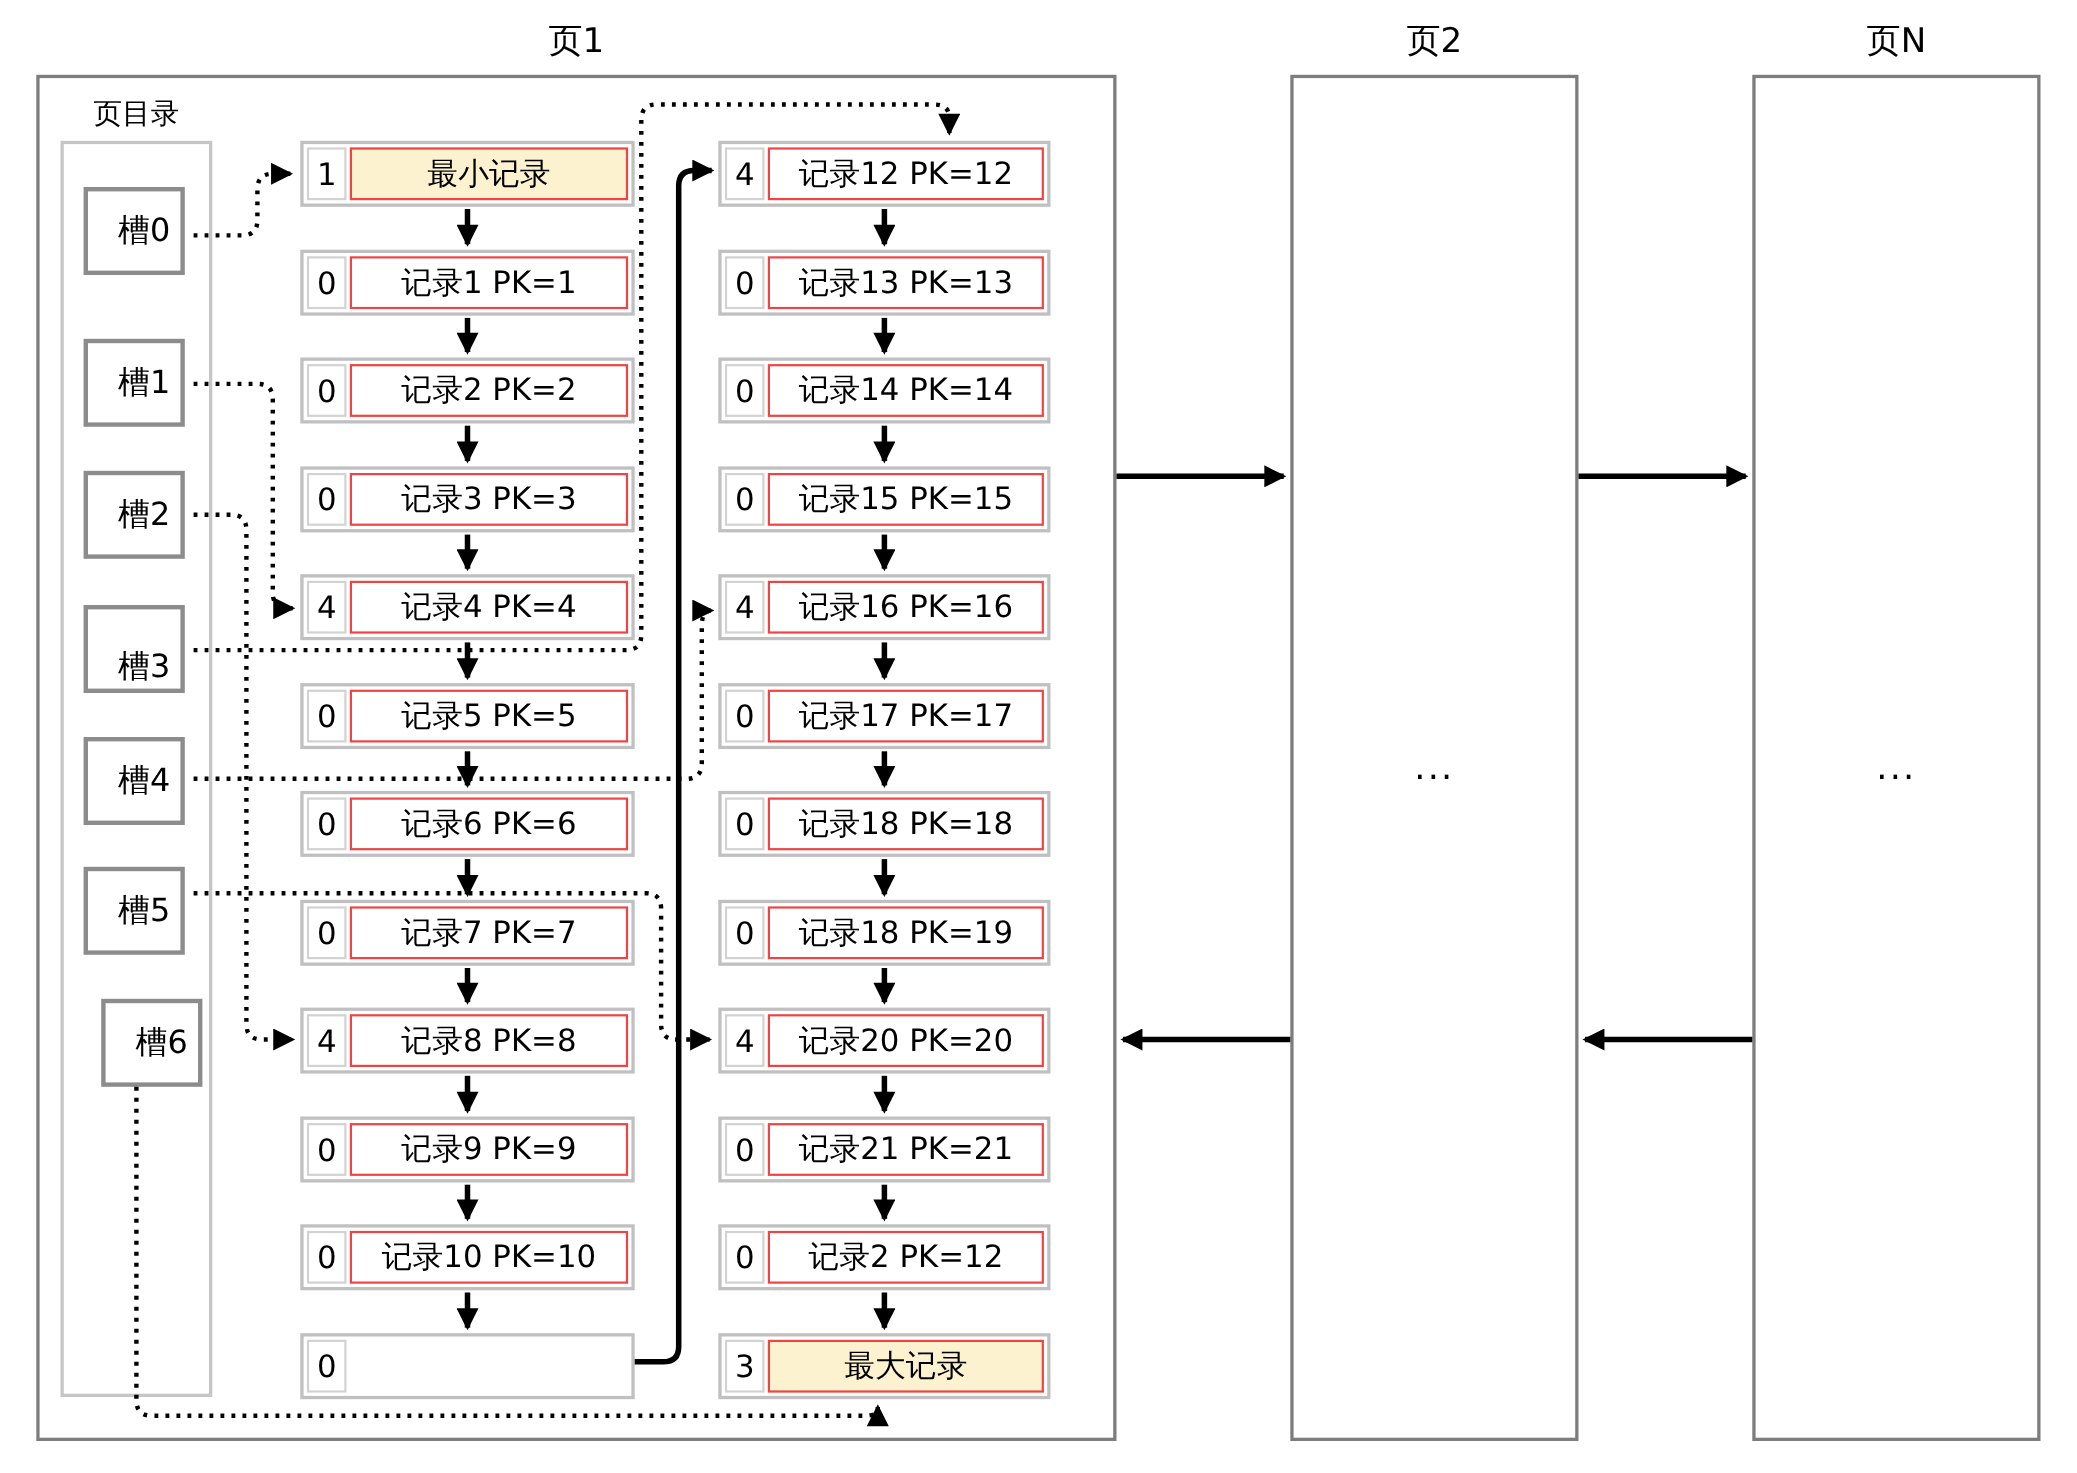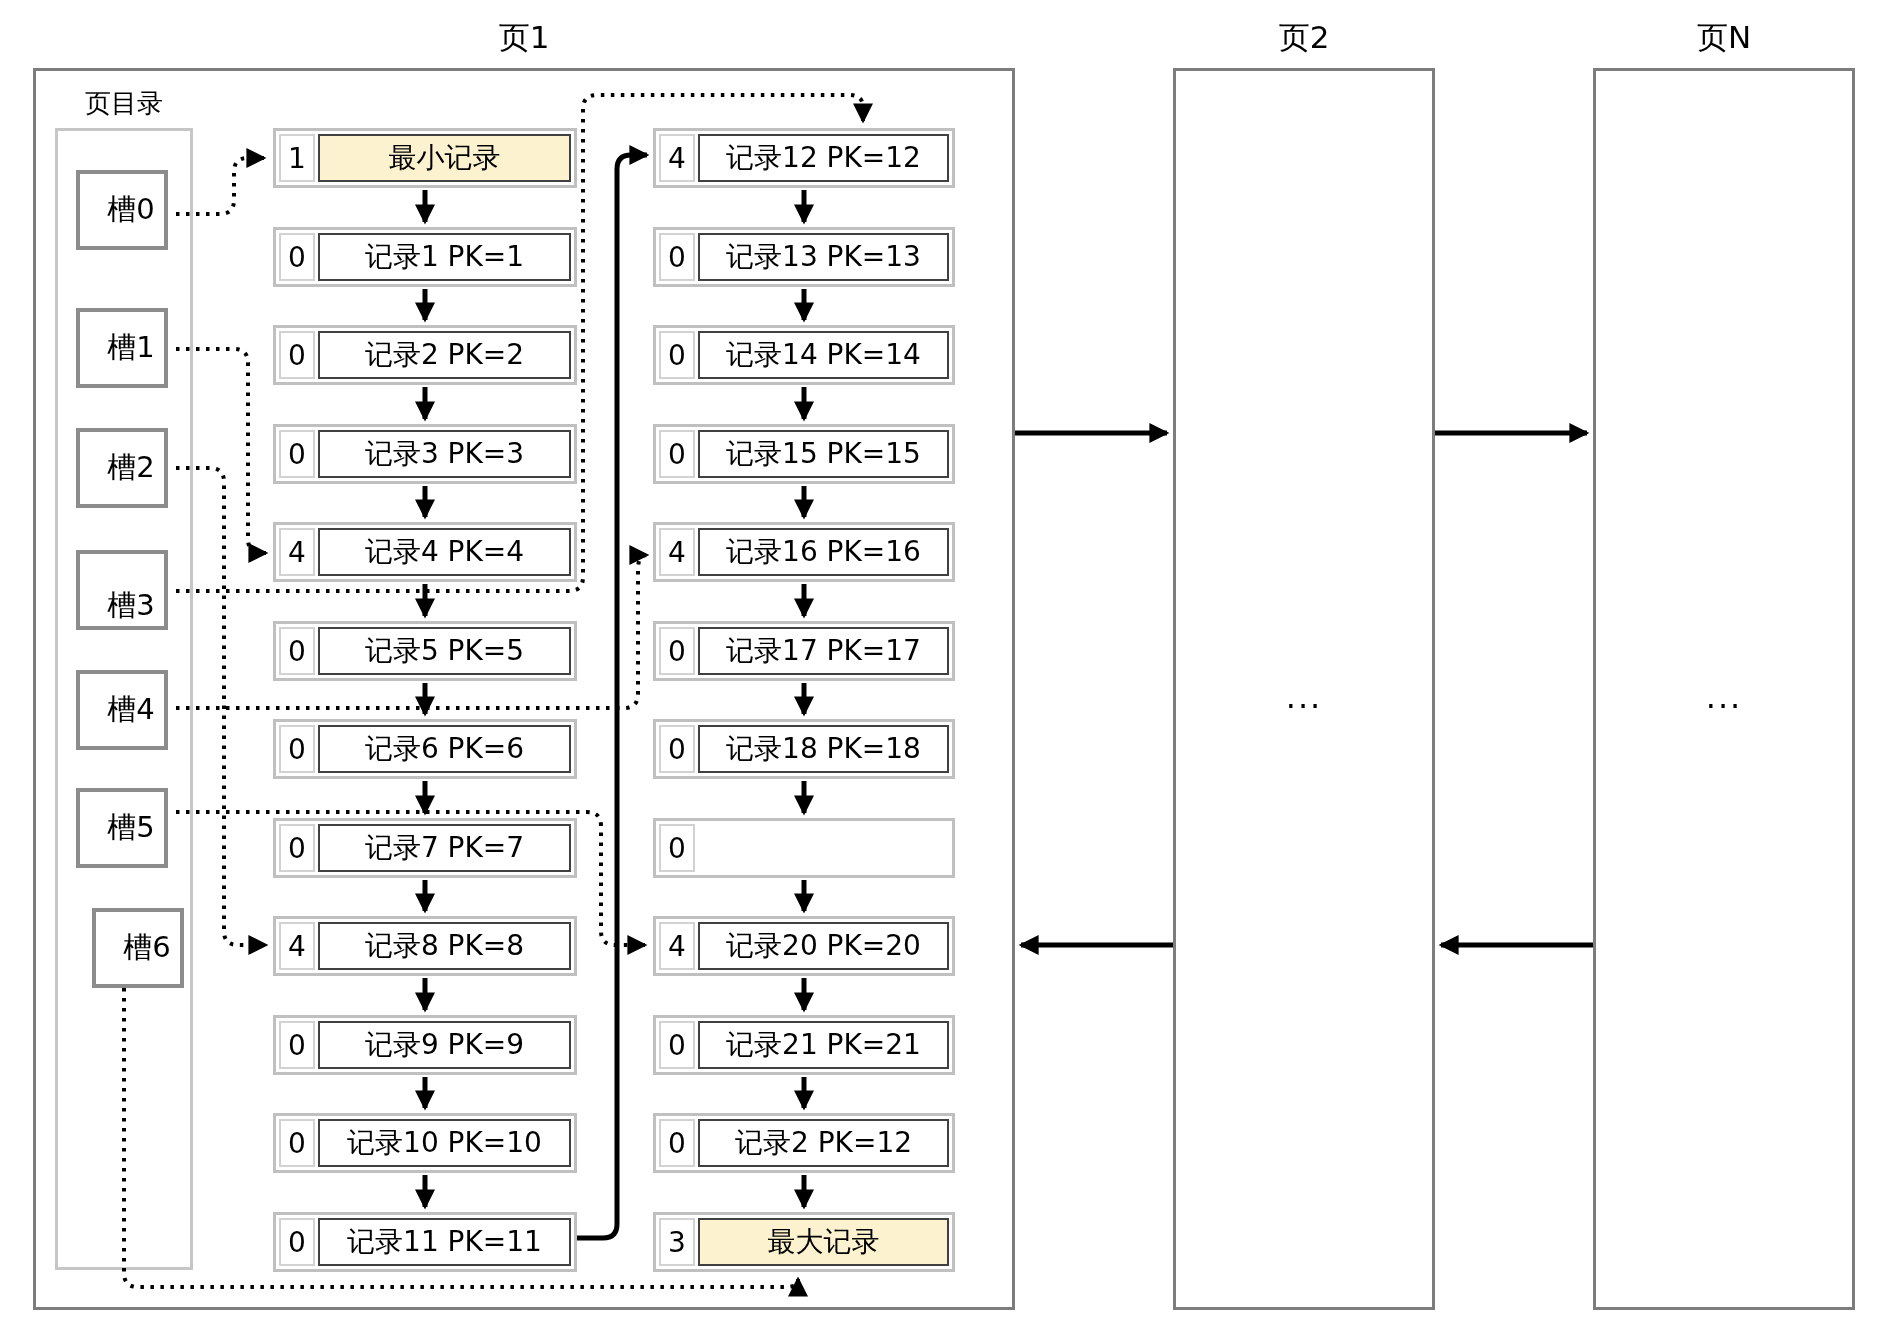--- a/index.html
+++ b/index.html
@@ -9,21 +9,21 @@
   .page-title{position:absolute;text-align:center;font-size:31px;line-height:36px;}
   .dots{position:absolute;font-size:32px;letter-spacing:2px;text-align:center;}
   .dirbox{position:absolute;border:3px solid #c6c6c6;background:#fff;box-sizing:border-box;}
   .dirlabel{position:absolute;text-align:center;font-size:26px;}
   .slot{position:absolute;width:92px;height:80px;border:4px solid #8c8c8c;background:#fff;
         box-sizing:border-box;display:flex;align-items:center;justify-content:center;font-size:29px;padding-left:18px;}
   .record{position:absolute;height:60px;border:3px solid #c0c0c0;background:#fff;
           box-sizing:border-box;padding:3px;display:flex;gap:3px;}
   .record .num{width:36px;border:2px solid #d2d2d2;box-sizing:border-box;display:flex;
                align-items:center;justify-content:center;font-size:28px;background:#fff;}
-  .record .body{flex:1;border:2px solid #404040;box-sizing:border-box;display:flex;
+  .record .body{flex:1;border:2px solid #ef4444;box-sizing:border-box;display:flex;
                 align-items:center;justify-content:center;font-size:28px;background:#fff;}
   .record .body.hl{background:#fdf2cf;}
   .col-left{left:273px;width:304px;}
   .col-right{left:653px;width:302px;}
   svg.overlay{position:absolute;left:0;top:0;pointer-events:none;}
   .sline{stroke:#000;stroke-width:5;fill:none;}
   .dline{stroke:#000;stroke-width:4;fill:none;stroke-dasharray:3.5 6.5;}
 </style>
 </head>
 <body>
@@ -105,21 +105,20 @@
   <div class="record col-left" style="top:1015px;">
     <span class="num">0</span>
     <span class="body">记录9 PK=9</span>
   </div>
   <div class="record col-left" style="top:1113px;">
     <span class="num">0</span>
     <span class="body">记录10 PK=10</span>
   </div>
   <div class="record col-left" style="top:1212px;">
     <span class="num">0</span>
-    <span class="body">记录11 PK=11</span>
   </div>
 
   <div class="record col-right" style="top:128px;">
     <span class="num">4</span>
     <span class="body">记录12 PK=12</span>
   </div>
   <div class="record col-right" style="top:227px;">
     <span class="num">0</span>
     <span class="body">记录13 PK=13</span>
   </div>
@@ -138,20 +137,21 @@
   <div class="record col-right" style="top:621px;">
     <span class="num">0</span>
     <span class="body">记录17 PK=17</span>
   </div>
   <div class="record col-right" style="top:719px;">
     <span class="num">0</span>
     <span class="body">记录18 PK=18</span>
   </div>
   <div class="record col-right" style="top:818px;">
     <span class="num">0</span>
+    <span class="body">记录18 PK=19</span>
   </div>
   <div class="record col-right" style="top:916px;">
     <span class="num">4</span>
     <span class="body">记录20 PK=20</span>
   </div>
   <div class="record col-right" style="top:1015px;">
     <span class="num">0</span>
     <span class="body">记录21 PK=21</span>
   </div>
   <div class="record col-right" style="top:1113px;">

